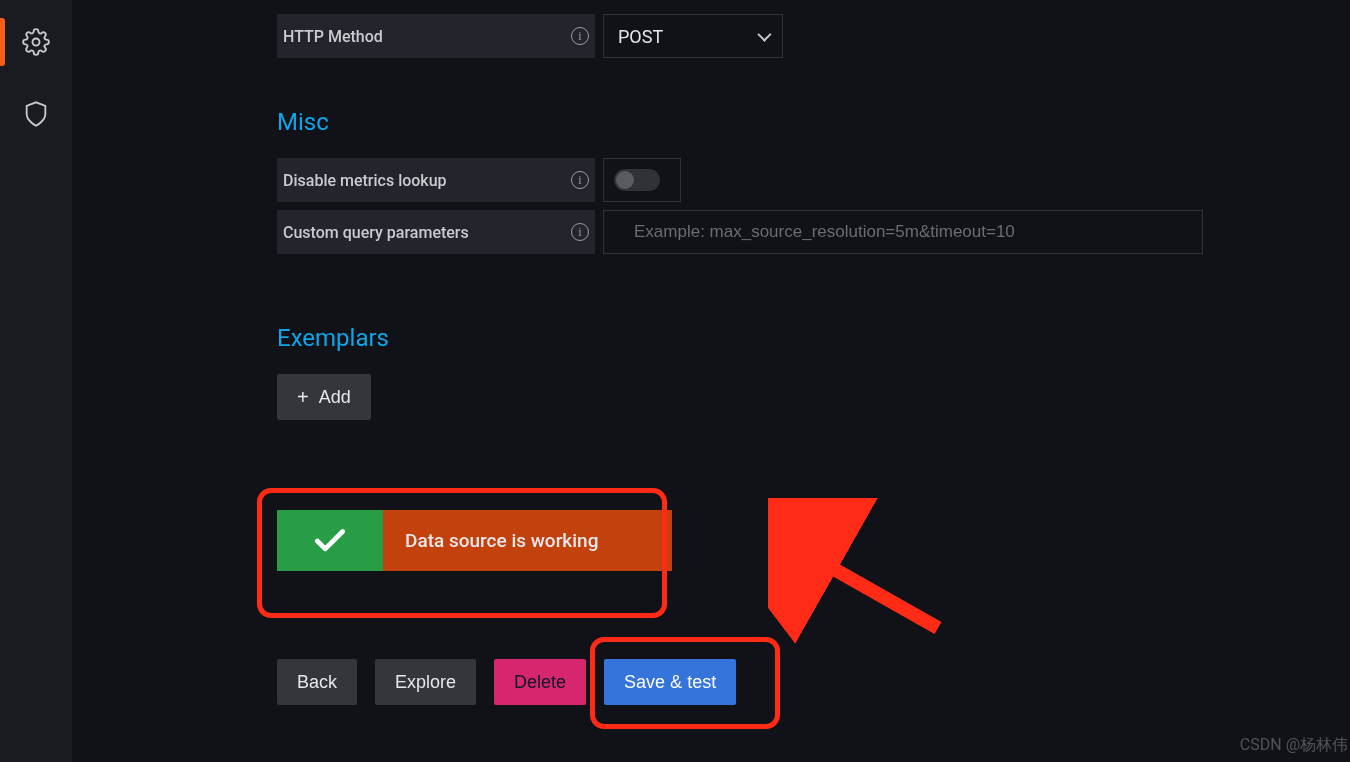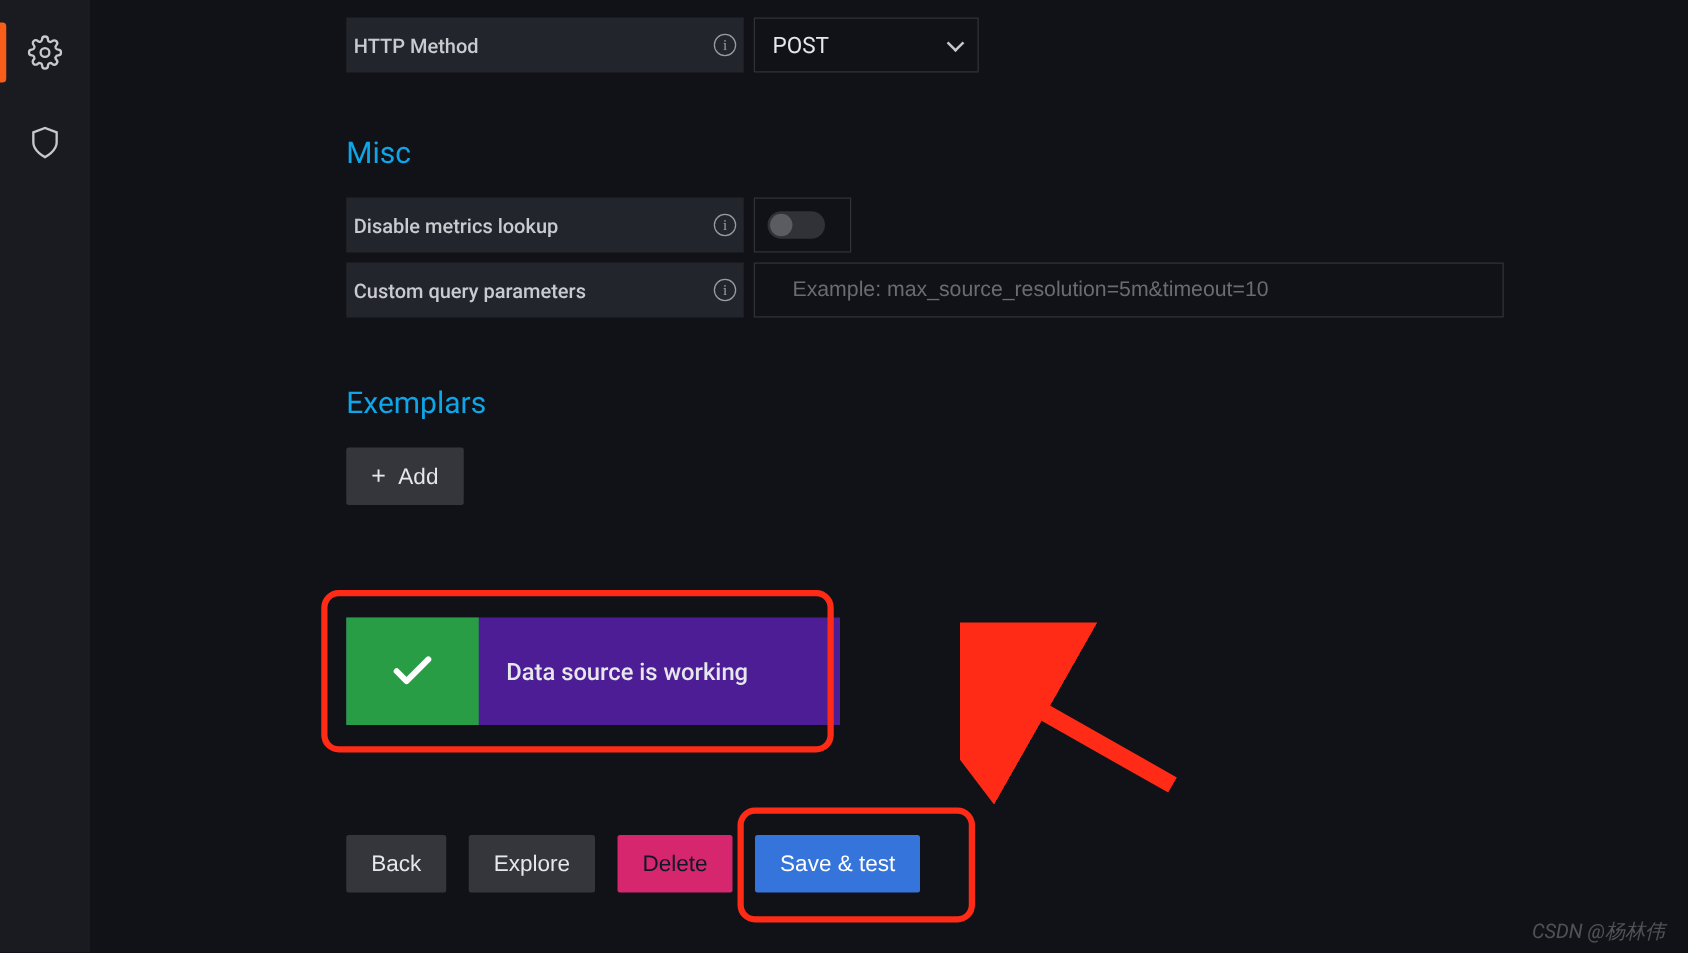--- a/index.html
+++ b/index.html
@@ -157,22 +157,22 @@
     font-weight: 300;
   }
   .alert-wrap {
     position: relative;
     margin-top: 90px;
     width: 395px;
   }
   .alert {
     display: flex;
     align-items: stretch;
-    background: #4c1d95;
-    height: 86px;
+    background: #c2410c;
+    height: 61px;
   }
   .alert-icon {
     width: 106px;
     background: #299c46;
     display: flex;
     align-items: center;
     justify-content: center;
   }
   .alert-text {
     display: flex;
@@ -194,25 +194,24 @@
     gap: 18px;
   }
   .arrow-annot {
     position: absolute;
     left: 696px;
     top: 498px;
     pointer-events: none;
   }
   .watermark {
     position: absolute;
-    right: 18px;
+    right: 2px;
     bottom: 6px;
     color: rgba(200,200,200,0.35);
     font-size: 16px;
-    font-style: italic;
   }
 </style>
 </head>
 <body>
 
 <div class="sidebar">
   <div class="sidebar-item active" style="position:relative">
     <svg viewBox="0 0 24 24">
       <circle cx="12" cy="12" r="3"></circle>
       <path d="M19.4 15a1.7 1.7 0 0 0 .34 1.87l.06.06a2 2 0 1 1-2.83 2.83l-.06-.06a1.7 1.7 0 0 0-1.87-.34 1.7 1.7 0 0 0-1 1.56V21a2 2 0 0 1-4 0v-.09a1.7 1.7 0 0 0-1.11-1.56 1.7 1.7 0 0 0-1.87.34l-.06.06a2 2 0 1 1-2.83-2.83l.06-.06a1.7 1.7 0 0 0 .34-1.87 1.7 1.7 0 0 0-1.56-1H3a2 2 0 0 1 0-4h.09a1.7 1.7 0 0 0 1.56-1.11 1.7 1.7 0 0 0-.34-1.87l-.06-.06a2 2 0 1 1 2.83-2.83l.06.06a1.7 1.7 0 0 0 1.87.34H9a1.7 1.7 0 0 0 1-1.56V3a2 2 0 0 1 4 0v.09a1.7 1.7 0 0 0 1 1.56 1.7 1.7 0 0 0 1.87-.34l.06-.06a2 2 0 1 1 2.83 2.83l-.06.06a1.7 1.7 0 0 0-.34 1.87V9a1.7 1.7 0 0 0 1.56 1H21a2 2 0 0 1 0 4h-.09a1.7 1.7 0 0 0-1.56 1z"></path>
@@ -256,21 +255,21 @@
 
   <div class="form-row">
     <div class="label-box">
       <span>Custom query parameters</span>
       <span class="info">i</span>
     </div>
     <input class="text-input" type="text" placeholder="Example: max_source_resolution=5m&amp;timeout=10" style="">
   </div>
 
   
-  <h3 class="section-heading" style="margin-top:54px">Exemplars</h3>
+  <h3 class="section-heading" style="margin-top:70px">Exemplars</h3>
 
   <button class="btn btn-secondary">
     <span class="plus">+</span>
     <span>Add</span>
   </button>
 
   
   <div class="alert-wrap">
     <div class="alert">
       <div class="alert-icon">

